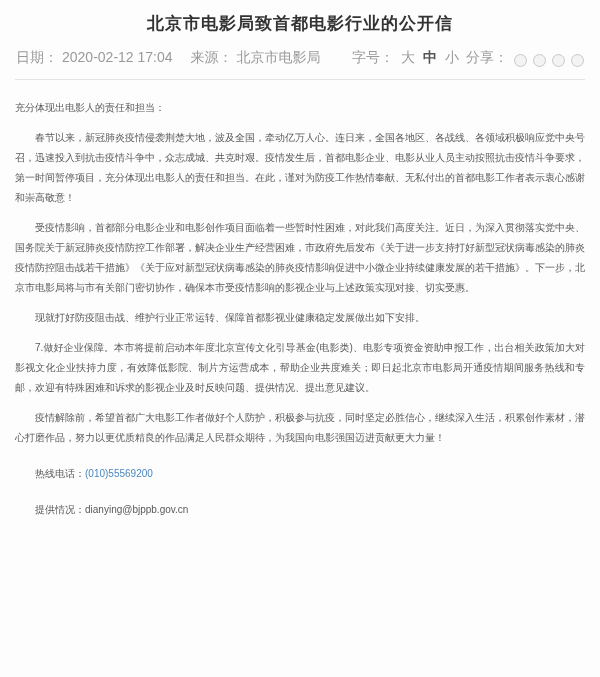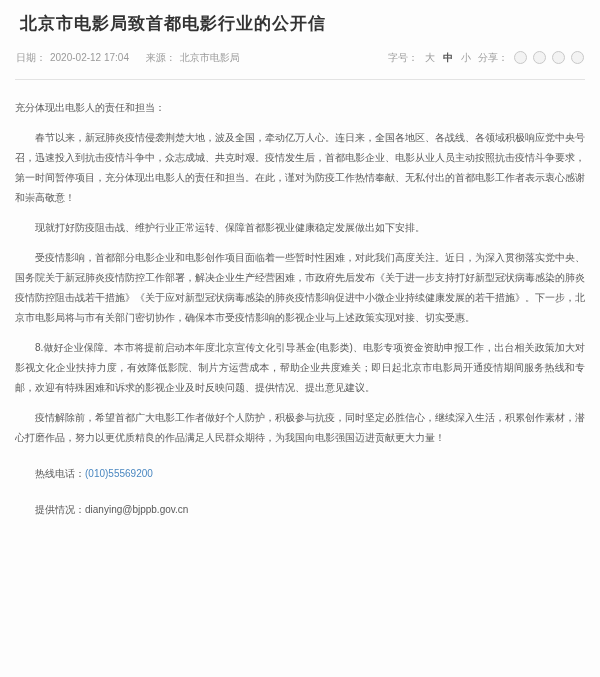--- a/index.html
+++ b/index.html
@@ -7,41 +7,41 @@
     width:600px;height:677px;overflow:hidden;
     background:#fdfdfd;
     font-family:"Liberation Sans","DejaVu Sans",sans-serif;
     color:#595959;
     position:relative;
   }
   .page{padding:8px 0 0 0;}
 
   
   .title{
-    text-align:left;
+    text-align:center;
     font-size:17px;
     font-weight:bold;
     color:#333;
     margin:4px 20px 0 20px;
     letter-spacing:1px;
   }
 
   
   .meta-row{
     display:flex;
     justify-content:space-between;
     align-items:center;
     margin:16px 16px 0 16px;
-    font-size:10px;
+    font-size:14px;
     color:#9a9a9a;
     height:14px;
   }
   .meta-left span{margin-right:4px;}
   .meta-left .gap{margin-right:14px;}
-  .meta-right{display:flex;align-items:flex-start;gap:6px;}
+  .meta-right{display:flex;align-items:flex-end;gap:6px;}
   .fs-opt{cursor:pointer;color:#9a9a9a;padding:0 1px;}
   .fs-opt.active{color:#555;font-weight:bold;}
   .share-label{margin-left:0;}
   .share-icons{display:flex;align-items:center;gap:6px;}
   .share-icon{
     width:11px;height:11px;border-radius:50%;
     border:1px solid #c8c8c8;
     background:#f3f3f3;
     display:inline-block;
     cursor:pointer;
@@ -93,23 +93,23 @@
         <span class="share-icon"></span>
       </span>
     </div>
   </div>
 
   <div class="divider"></div>
 
   <div class="article">
     <p class="salutation">充分体现出电影人的责任和担当：</p>
     <p class="para">春节以来，新冠肺炎疫情侵袭荆楚大地，波及全国，牵动亿万人心。连日来，全国各地区、各战线、各领域积极响应党中央号召，迅速投入到抗击疫情斗争中，众志成城、共克时艰。疫情发生后，首都电影企业、电影从业人员主动按照抗击疫情斗争要求，第一时间暂停项目，充分体现出电影人的责任和担当。在此，谨对为防疫工作热情奉献、无私付出的首都电影工作者表示衷心感谢和崇高敬意！</p>
+    <p class="para">受疫情影响，首都部分电影企业和电影创作项目面临着一些暂时性困难，对此我们高度关注。近日，为深入贯彻落实党中央、国务院关于新冠肺炎疫情防控工作部署，解决企业生产经营困难，市政府先后发布《关于进一步支持打好新型冠状病毒感染的肺炎疫情防控阻击战若干措施》《关于应对新型冠状病毒感染的肺炎疫情影响促进中小微企业持续健康发展的若干措施》。下一步，北京市电影局将与市有关部门密切协作，确保本市受疫情影响的影视企业与上述政策实现对接、切实受惠。</p>
     <p class="para">现就打好防疫阻击战、维护行业正常运转、保障首都影视业健康稳定发展做出如下安排。</p>
-    <p class="para">受疫情影响，首都部分电影企业和电影创作项目面临着一些暂时性困难，对此我们高度关注。近日，为深入贯彻落实党中央、国务院关于新冠肺炎疫情防控工作部署，解决企业生产经营困难，市政府先后发布《关于进一步支持打好新型冠状病毒感染的肺炎疫情防控阻击战若干措施》《关于应对新型冠状病毒感染的肺炎疫情影响促进中小微企业持续健康发展的若干措施》。下一步，北京市电影局将与市有关部门密切协作，确保本市受疫情影响的影视企业与上述政策实现对接、切实受惠。</p>
-    <p class="para">8.做好企业保障。本市将提前启动本年度北京宣传文化引导基金(电影类)、电影专项资金资助申报工作，出台相关政策加大对影视文化企业扶持力度，有效降低影院、制片方运营成本，帮助企业共度难关；即日起北京市电影局开通疫情期间服务热线和专邮，欢迎有特殊困难和诉求的影视企业及时反映问题、提供情况、提出意见建议。</p>
+    <p class="para">7.做好企业保障。本市将提前启动本年度北京宣传文化引导基金(电影类)、电影专项资金资助申报工作，出台相关政策加大对影视文化企业扶持力度，有效降低影院、制片方运营成本，帮助企业共度难关；即日起北京市电影局开通疫情期间服务热线和专邮，欢迎有特殊困难和诉求的影视企业及时反映问题、提供情况、提出意见建议。</p>
     <p class="para">疫情解除前，希望首都广大电影工作者做好个人防护，积极参与抗疫，同时坚定必胜信心，继续深入生活，积累创作素材，潜心打磨作品，努力以更优质精良的作品满足人民群众期待，为我国向电影强国迈进贡献更大力量！</p>
 
     <p class="contact-line">
       <span>热线电话：</span><a class="phone-link">(010)55569200</a>
     </p>
     <p class="contact-line">
       <span>提供情况：</span><span>dianying@bjppb.gov.cn</span>
     </p>
   </div>
 

